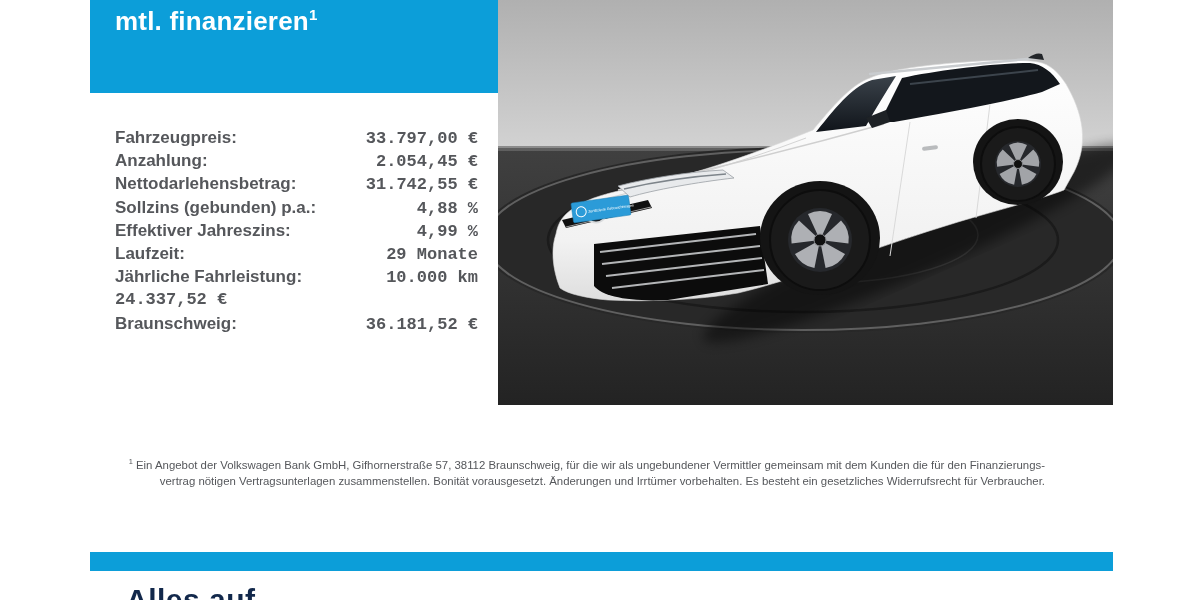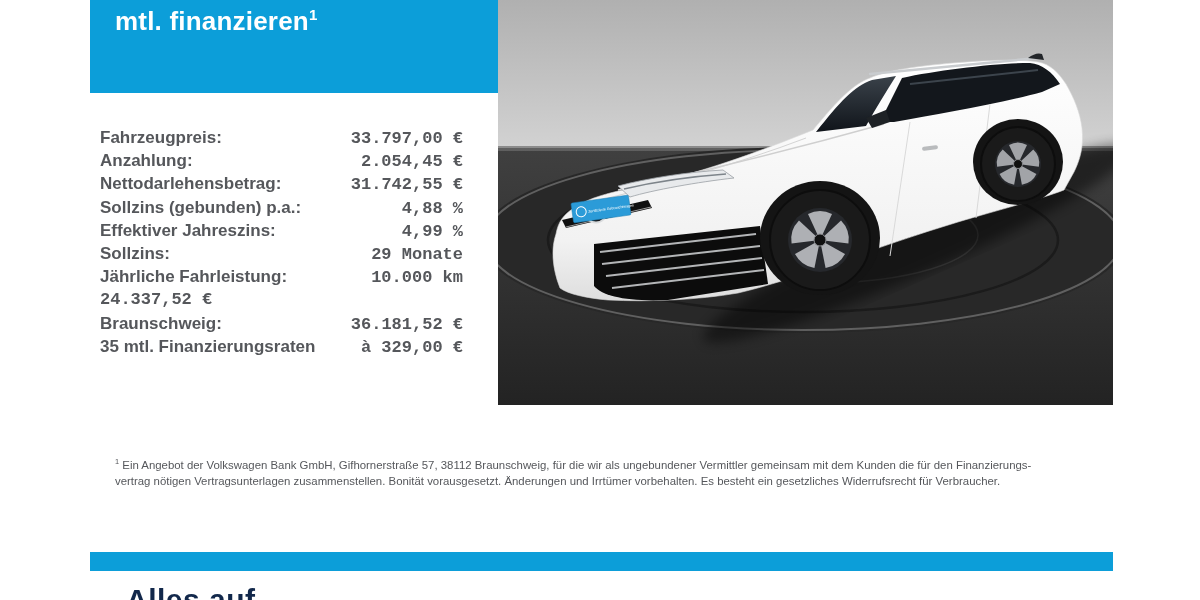--- a/index.html
+++ b/index.html
@@ -8,32 +8,32 @@
   #page{position:relative;width:1200px;height:600px;background:#ffffff;}
 
   
   .header-box{position:absolute;left:90px;top:0;width:408px;height:93px;
               background:var(--accent-blue,#0c9ed9);}
   .header-title{position:absolute;left:25px;top:6px;color:#ffffff;
                 font-size:26px;font-weight:700;letter-spacing:0.2px;}
   .header-title sup{font-size:58%;font-weight:700;}
 
   
-  .finance-table{position:absolute;left:100px;top:126px;width:363px;
+  .finance-table{position:absolute;left:115px;top:126px;width:363px;
                  color:var(--text-gray,#55575b);}
   .ft-row{display:flex;justify-content:space-between;align-items:baseline;
           height:23.2px;line-height:23.2px;font-size:17px;font-weight:700;}
   .ft-label{white-space:nowrap;}
   .ft-value{white-space:nowrap;text-align:right;font-family:Liberation Mono, monospace;}
 
   
   .footnote{position:absolute;left:115px;top:454px;width:930px;
             color:var(--text-gray,#55575b);font-size:11.4px;line-height:16.5px;
             font-weight:400;}
-  .footnote .fn-line{white-space:nowrap;}
+  .footnote .fn-line{white-space:nowrap;text-align:right;}
   .footnote sup{font-size:65%;}
 
   
   .photo{position:absolute;left:498px;top:0;width:615px;height:405px;}
   .photo svg{display:block;}
 
   
   .divider-bar{position:absolute;left:90px;top:552px;width:1023px;height:19px;
                background:var(--accent-blue,#0c9ed9);}
 
@@ -66,37 +66,33 @@
       </div>
     <div class="ft-row">
         <span class="ft-label">Sollzins (gebunden) p.a.:</span>
         <span class="ft-value">4,88 %</span>
       </div>
     <div class="ft-row">
         <span class="ft-label">Effektiver Jahreszins:</span>
         <span class="ft-value">4,99 %</span>
       </div>
     <div class="ft-row">
-        <span class="ft-label">Sollzins:</span>
+        <span class="ft-label">Laufzeit:</span>
         <span class="ft-value">29 Monate</span>
       </div>
     <div class="ft-row">
         <span class="ft-label">Jährliche Fahrleistung:</span>
         <span class="ft-value">10.000 km</span>
       </div>
     <div class="ft-row">
         <span class="ft-value">24.337,52 €</span>
       </div>
     <div class="ft-row">
         <span class="ft-label">Braunschweig:</span>
         <span class="ft-value">36.181,52 €</span>
-      </div>
-    <div class="ft-row">
-        <span class="ft-label">35 mtl. Finanzierungsraten</span>
-        <span class="ft-value">à 329,00 €</span>
       </div>
   </div>
 
   <div class="photo">
     <svg width="615" height="405" viewBox="0 0 615 405" xmlns="http://www.w3.org/2000/svg">
       <defs>
         <linearGradient id="wallGrad" x1="0" y1="0" x2="0" y2="1">
           <stop offset="0" stop-color="#b0b0b0"></stop>
             <stop offset="1" stop-color="#d3d3d3"></stop>
         </linearGradient>

